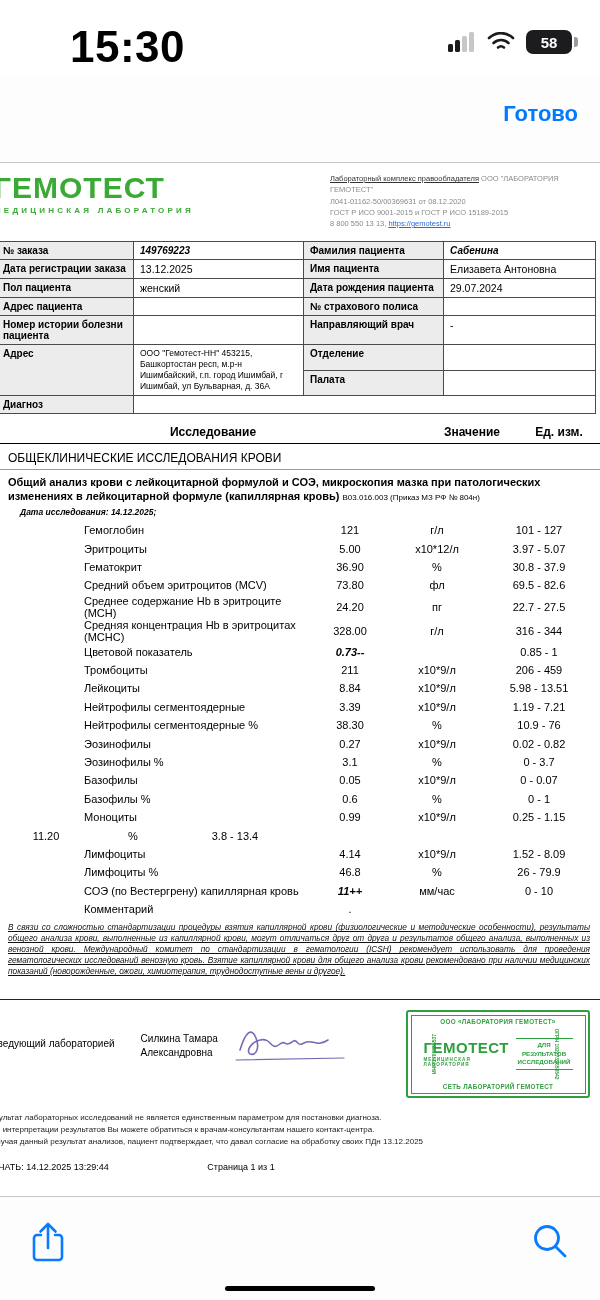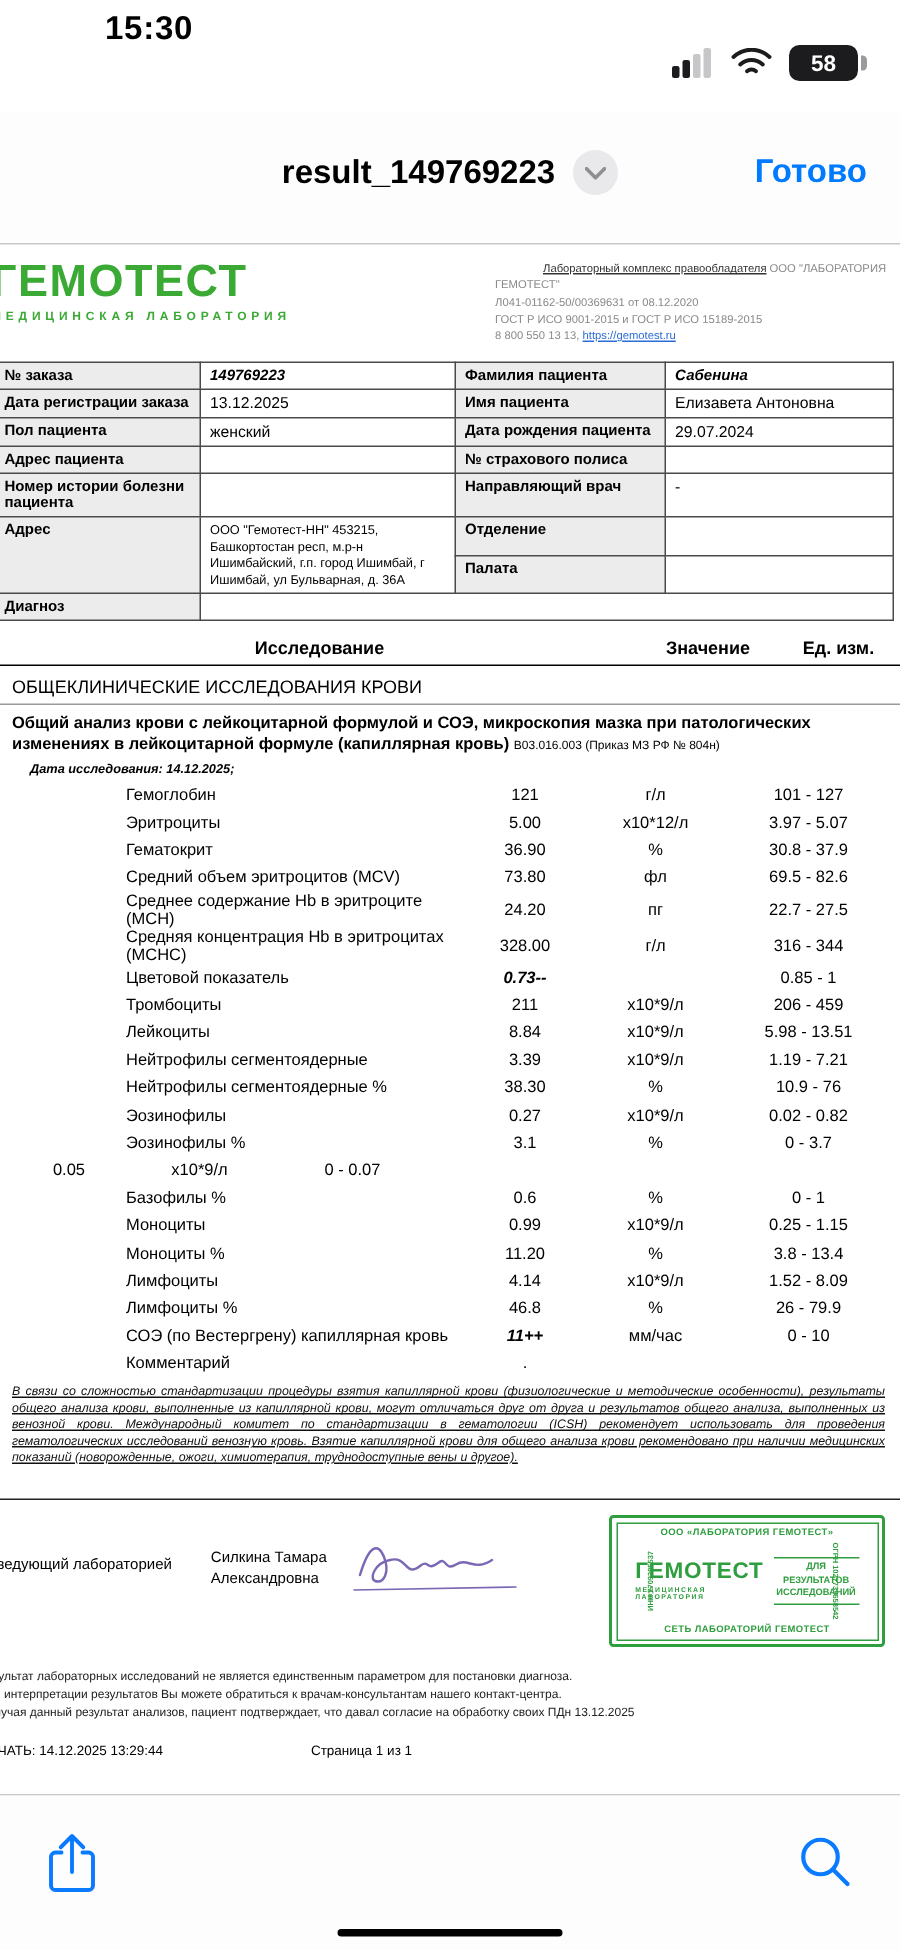--- a/index.html
+++ b/index.html
@@ -4,21 +4,21 @@
 <style>
   * { margin:0; padding:0; box-sizing:border-box; }
   html,body { background:#222; }
   .screen {
     position:relative; width:600px; height:1300px; margin:0 auto;
     background:#fff; overflow:hidden;
     font-family:"Liberation Sans", sans-serif; color:#000;
   }
   
   .status-bar { position:absolute; top:0; left:0; right:0; height:74px; background:#fff; }
-  .sb-time { position:absolute; left:70px; top:6px; font-size:22px; font-weight:700; letter-spacing:.5px; }
+  .sb-time { position:absolute; left:70px; top:22px; font-size:44px; font-weight:700; letter-spacing:.5px; }
   .sb-icons { position:absolute; right:28px; top:30px; display:flex; align-items:center; gap:11px; }
   .battery { position:relative; width:46px; height:24px; background:#1c1c1e; border-radius:7px;
              color:#fff; font-size:15px; font-weight:700; display:flex; align-items:center; justify-content:center; }
   .battery:after { content:""; position:absolute; right:-6px; top:7px; width:4px; height:10px;
                    background:#9b9b9e; border-radius:0 3px 3px 0; }
   
   .nav-bar { position:absolute; top:74px; left:0; right:0; height:88px; background:#fdfdfd; }
   .nav-center { position:absolute; left:0; right:0; top:26px; display:flex; justify-content:center; align-items:center; gap:12px; }
   .nav-title { font-size:22px; font-weight:700; }
   .chev { width:30px; height:30px; border-radius:50%; background:#e9e9eb; display:flex; align-items:center; justify-content:center; cursor:pointer; }
@@ -27,21 +27,21 @@
   .hairline { position:absolute; left:0; right:0; height:1px; background:#c8c8ca; }
   .hl-top { top:162px; } .hl-bottom { top:1196px; }
   
   .doc { position:absolute; top:163px; left:0; right:0; height:1033px; overflow:hidden;
          display:flex; flex-direction:column; padding:10px 0 24px 0; font-size:11px; }
   .doc-header { display:flex; justify-content:space-between; align-items:flex-start; padding-right:8px; margin-bottom:12px; }
   .logo { margin-left:-6px; }
   .logo-title { color:#3aaa35; font-size:30px; font-weight:700; letter-spacing:1px; line-height:1; }
   .logo-sub { color:#3aaa35; font-size:8px; font-weight:700; letter-spacing:3.2px; margin-top:3px; }
   .lab-info { width:262px; font-size:7.5px; line-height:1.5; color:#8a8a8a; }
-  .lab-info .u { color:#333; text-decoration:underline;margin-left:32px; }
+  .lab-info .u { color:#333; text-decoration:underline; }
   .lab-info .site { color:#2b6cd4; text-decoration:underline; cursor:pointer; }
   
   table.ptable { border-collapse:collapse; margin-left:-4px; width:599px; table-layout:fixed; }
   .ptable td { border:1px solid #4a4a4a; padding:3px 6px; vertical-align:top; font-size:10.5px; }
   .ptable td.lbl { background:#ececec; font-weight:700; font-size:10px; }
   .ptable td.big { font-weight:700; font-size:10px;font-style:italic; }
   .ptable td.small { font-size:8.5px; line-height:1.3; }
   .c1 { width:137px; } .c2 { width:170px; } .c3 { width:140px; } .c4 { width:152px; }
   
   .res-head { display:flex; align-items:center; margin-top:7px; padding:4px 0 4px 0;
@@ -107,28 +107,20 @@
         <path d="M6.5 11 C11 7 17 7 21.5 11"></path>
         <path d="M11 15.5 C12.8 14 15.2 14 17 15.5"></path>
       </svg>
       <div class="battery">
         <span>58</span>
       </div>
     </div>
   </div>
 
   <div class="nav-bar">
-    <div class="nav-center">
-      <span class="nav-title">result_149769223</span>
-      <span class="chev">
-        <svg width="14" height="9" viewBox="0 0 14 9" fill="none" stroke="#8e8e93" stroke-width="2.4" stroke-linecap="round" stroke-linejoin="round">
-            <path d="M1 1.5 L7 7.5 L13 1.5"></path>
-          </svg>
-      </span>
-    </div>
     <button class="done">Готово</button>
   </div>
   <div class="hairline hl-top"></div>
 
   <div class="doc">
 
     <div class="doc-header">
       <div class="logo">
         <div class="logo-title">ГЕМОТЕСТ</div>
         <div class="logo-sub">МЕДИЦИНСКАЯ ЛАБОРАТОРИЯ</div>
@@ -291,41 +283,41 @@
         </div>
 
         <div class="rrow">
           <div class="c-name">Эозинофилы %</div>
           <div class="c-val">3.1</div>
           <div class="c-unit">%</div>
           <div class="c-range">0 - 3.7</div>
         </div>
 
         <div class="rrow">
+          <div class="c-name">Базофилы</div>
           <div class="c-val">0.05</div>
           <div class="c-unit">x10*9/л</div>
           <div class="c-range">0 - 0.07</div>
         </div>
 
         <div class="rrow">
           <div class="c-name">Базофилы %</div>
           <div class="c-val">0.6</div>
           <div class="c-unit">%</div>
           <div class="c-range">0 - 1</div>
         </div>
 
         <div class="rrow">
           <div class="c-name">Моноциты</div>
           <div class="c-val">0.99</div>
           <div class="c-unit">x10*9/л</div>
           <div class="c-range">0.25 - 1.15</div>
         </div>
 
         <div class="rrow">
-          <div class="c-name">Моноциты %</div>
           <div class="c-val">11.20</div>
           <div class="c-unit">%</div>
           <div class="c-range">3.8 - 13.4</div>
         </div>
 
         <div class="rrow">
           <div class="c-name">Лимфоциты</div>
           <div class="c-val">4.14</div>
           <div class="c-unit">x10*9/л</div>
           <div class="c-range">1.52 - 8.09</div>

